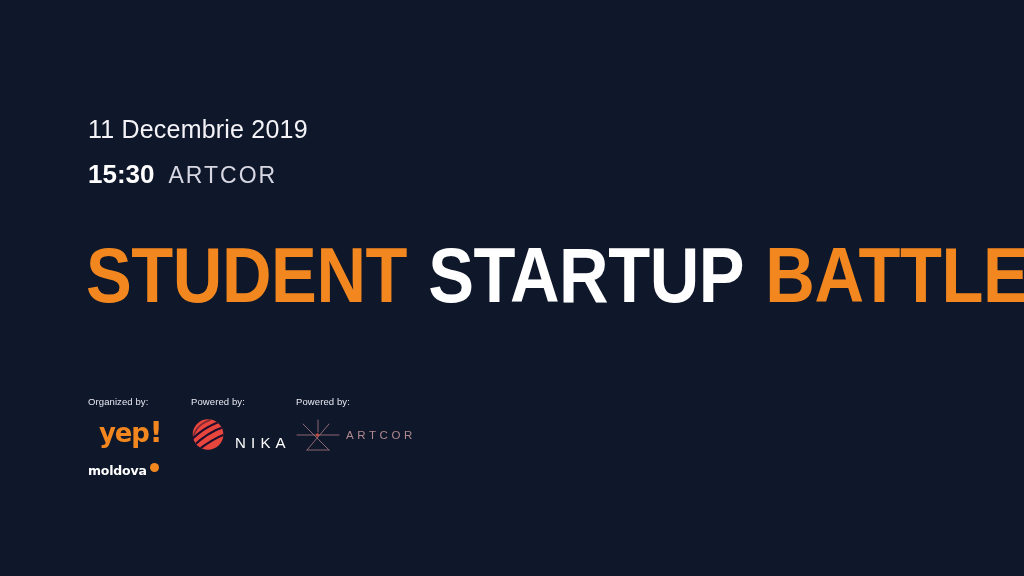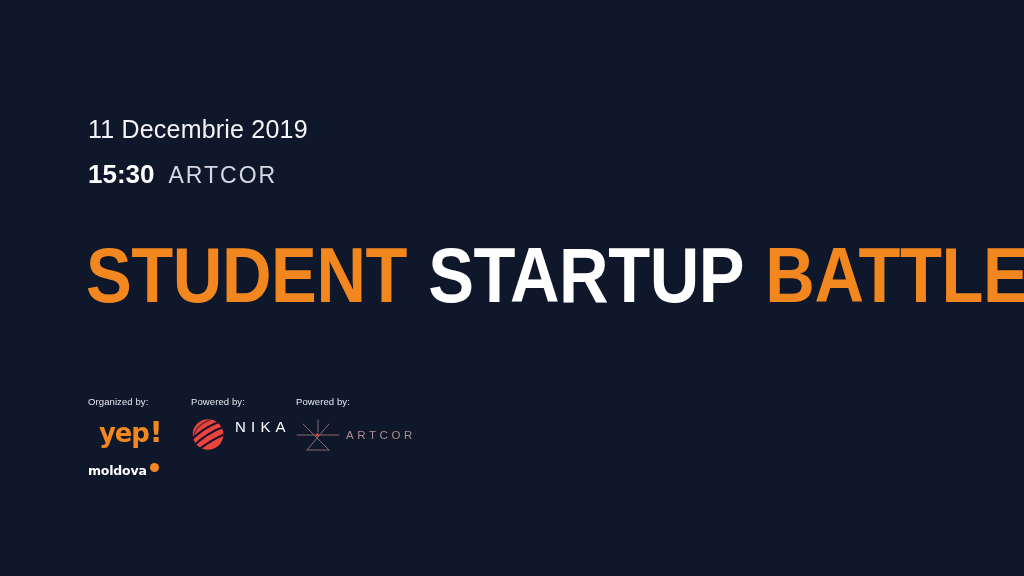--- a/index.html
+++ b/index.html
@@ -135,21 +135,21 @@
     width: 9px;
     height: 9px;
     border-radius: 50%;
     background: #f2871f;
     margin-left: 3px;
   }
 
   
   .nika-logo {
     display: flex;
-    align-items: flex-start;
+    align-items: flex-end;
   }
   .nika-mark { width: 34px; height: 33px; display: block; }
   .nika-word {
     font-size: 15px;
     font-weight: 400;
     color: #ffffff;
     letter-spacing: 5.2px;
     margin-left: 10px;
     font-family: "Liberation Sans", sans-serif;
   }

